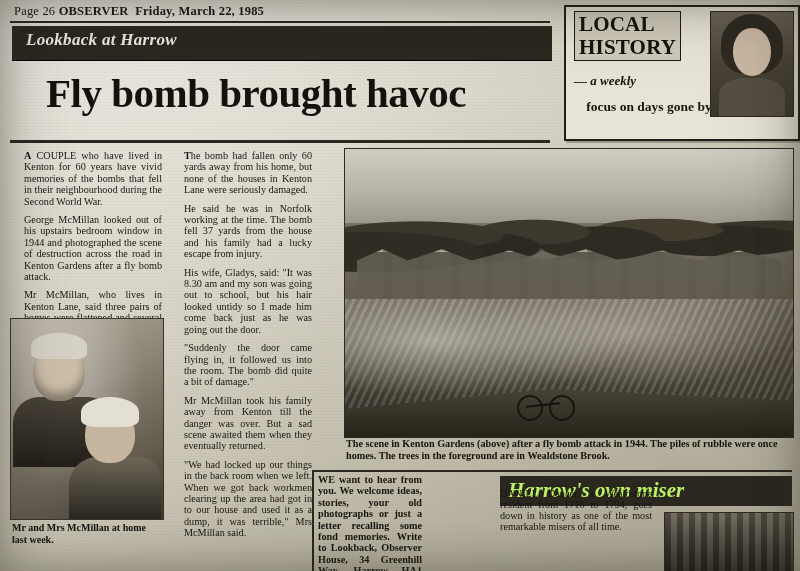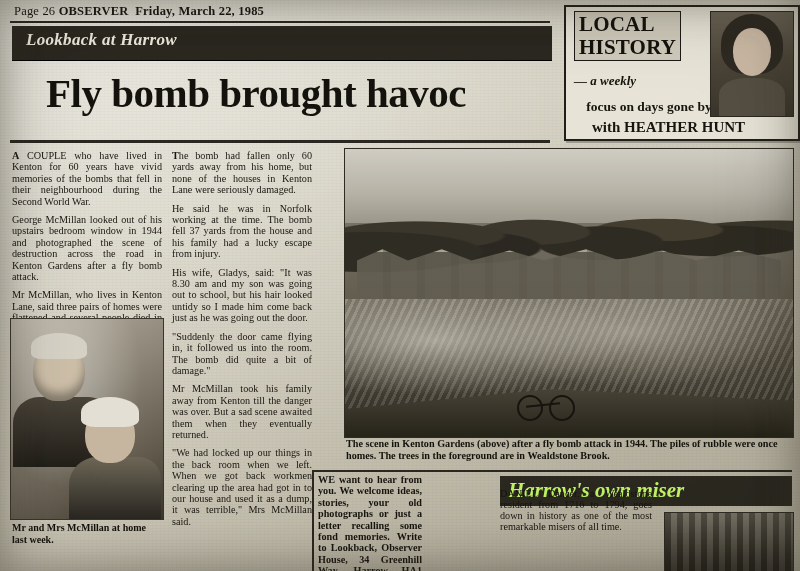--- a/index.html
+++ b/index.html
@@ -124,21 +124,21 @@
 
   
   .col{
     position:absolute;
     font-family:"Liberation Serif", serif;
     font-size:10.2px;
     line-height:11.4px;
     text-align:justify;
     color:#181610;
   }
-  .col p{margin:0 0 7px 0;}
+  .col p{margin:0 0 7px 12px;}
   .col p:first-child::first-letter{font-weight:bold;}
   .col1{left:12px;top:150px;width:150px;}
   .col2{left:172px;top:150px;width:140px;}
 
   
   .photo-couple{
     position:absolute;left:10px;top:318px;width:152px;height:200px;
     border:1px solid #3a362c;
     background:
       radial-gradient(ellipse at 35% 28%, rgba(255,255,255,.35), rgba(0,0,0,0) 55%),
@@ -299,24 +299,20 @@
   <div class="headline">Fly bomb brought havoc</div>
   <div class="rule-under-head"></div>
 
   <div class="lhbox">
     <div class="lh-title">
       <span>LOCAL</span><br>
       <span>HISTORY</span>
     </div>
     <div class="lh-weekly">— a weekly</div>
     <div class="lh-focus">focus on days gone by</div>
-    <div class="lh-name">
-      <span>with</span>
-      <span>HEATHER HUNT</span>
-    </div>
     <div class="lh-portrait">
       <div class="hair"></div>
       <div class="face"></div>
       <div class="body"></div>
     </div>
   </div>
 
   <div class="col col1">
     <p>A COUPLE who have lived in Kenton for 60 years have vivid memories of the bombs that fell in their neighbourhood during the Second World War.</p>
     <p>George McMillan looked out of his upstairs bedroom window in 1944 and photographed the scene of destruction across the road in Kenton Gardens after a fly bomb attack.</p>

